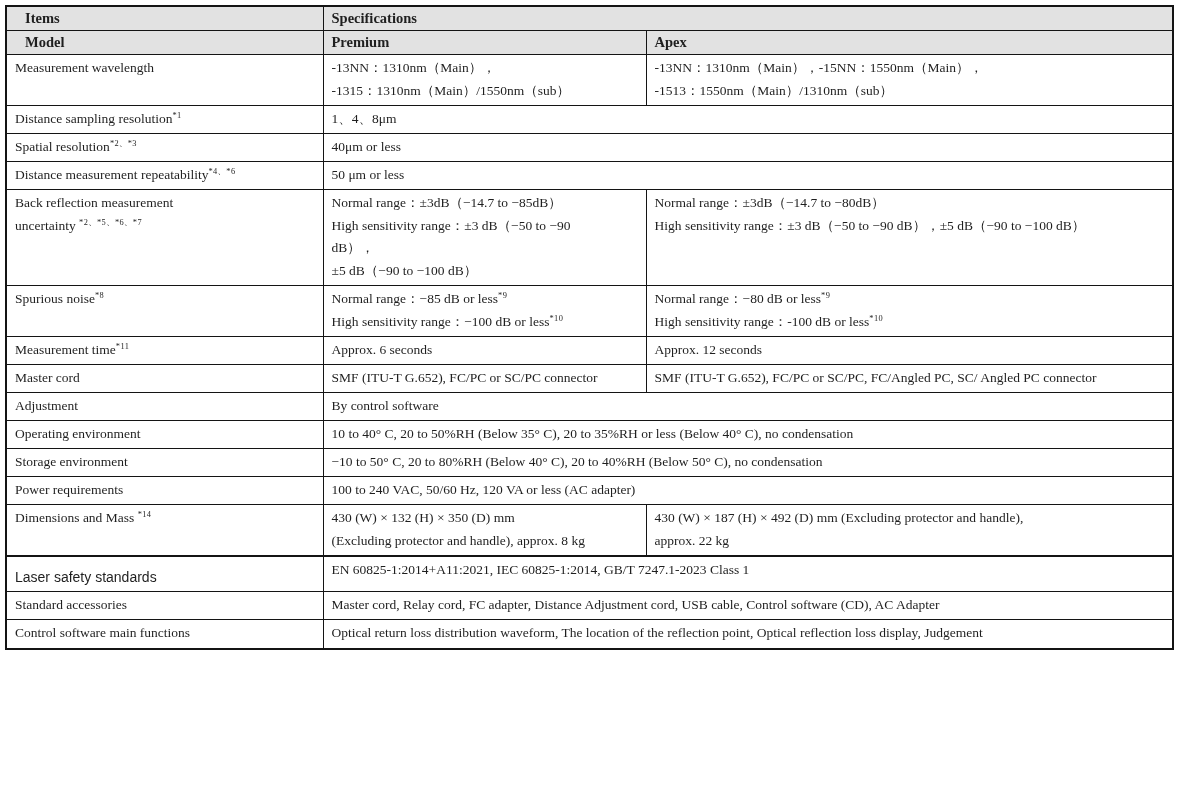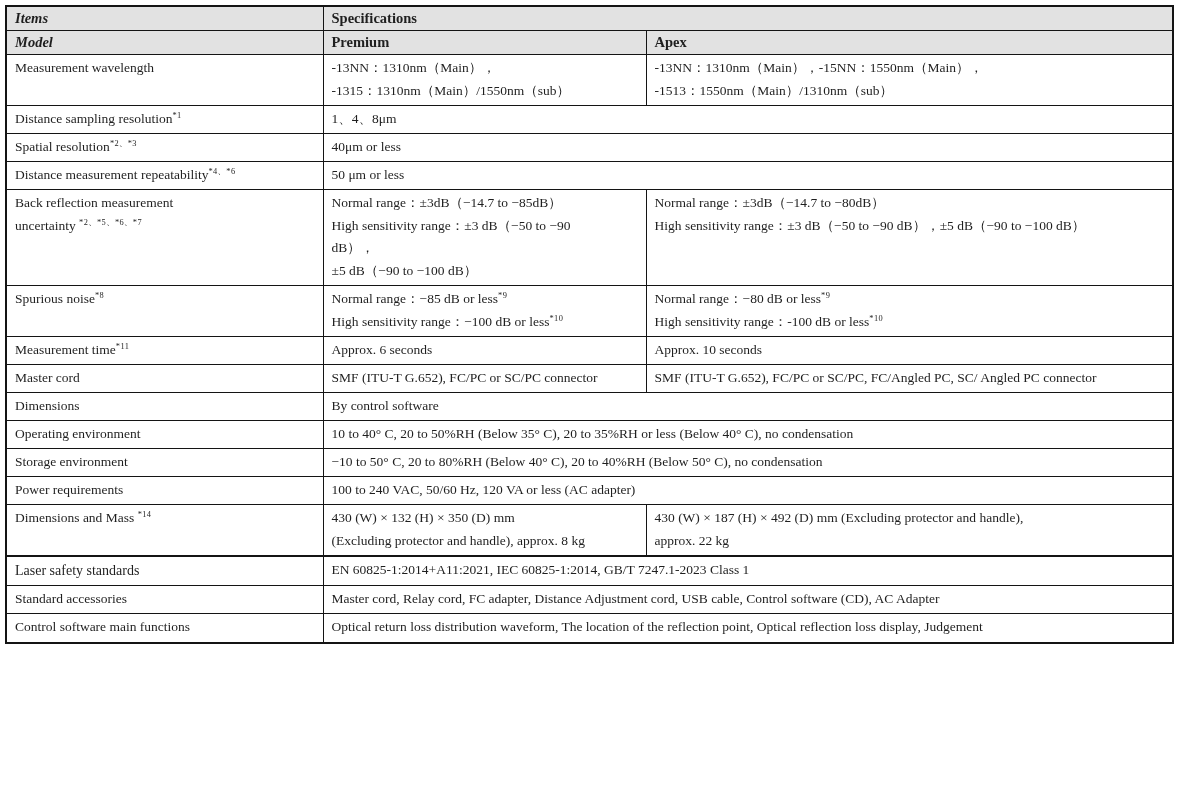--- a/index.html
+++ b/index.html
@@ -28,31 +28,31 @@
     vertical-align:top;
     padding:2px 8px 3px 8px;
     overflow:hidden;
   }
   table.spec thead th{
     background:var(--header-bg);
     font-weight:bold;
     font-size:14.5px;
     padding:3px 8px;
   }
-  table.spec thead th.items-col{padding-left:8px;font-style:italic;}
+  table.spec thead th.items-col{padding-left:18px;}
   td.item-cell{padding-left:14px;padding-right:4px;}
   td div.ln{line-height:22px;}
   td.item-cell div.ln{line-height:22px;}
   tr.row-multiline td div.ln{line-height:22.5px;}
   sup{font-size:0.62em;vertical-align:super;line-height:0;letter-spacing:0.4px;}
   tr.style-sans td.item-cell{
-    font-family:Liberation Serif, serif;
+    font-family:Liberation Sans, sans-serif;
     font-size:14px;
     font-weight:500;
-    padding-top:3px;
+    padding-top:9px;
   }
   tr.thick-top td{border-top-width:2.5px;}
 </style>
 </head>
 <body>
 
 <div class="page">
   <table class="spec">
     <colgroup>
       <col style="width:317px">
@@ -138,37 +138,37 @@
           </td>
         </tr>
         <tr>
           <td class="item-cell">
             <div class="ln">Measurement time<sup>*11</sup></div>
           </td>
           <td>
             <div class="ln">Approx. 6 seconds</div>
           </td>
           <td>
-            <div class="ln">Approx. 10 seconds</div>
+            <div class="ln">Approx. 12 seconds</div>
           </td>
         </tr>
         <tr>
           <td class="item-cell">
             <div class="ln">Master cord</div>
           </td>
           <td>
             <div class="ln">SMF (ITU-T G.652), FC/PC or SC/PC connector</div>
           </td>
           <td>
             <div class="ln">SMF (ITU-T G.652), FC/PC or SC/PC, FC/Angled PC, SC/ Angled PC connector</div>
           </td>
         </tr>
         <tr>
           <td class="item-cell">
-            <div class="ln">Dimensions</div>
+            <div class="ln">Adjustment</div>
           </td>
           <td colspan="2">
             <div class="ln">By control software</div>
           </td>
         </tr>
         <tr>
           <td class="item-cell">
             <div class="ln">Operating environment</div>
           </td>
           <td colspan="2">

